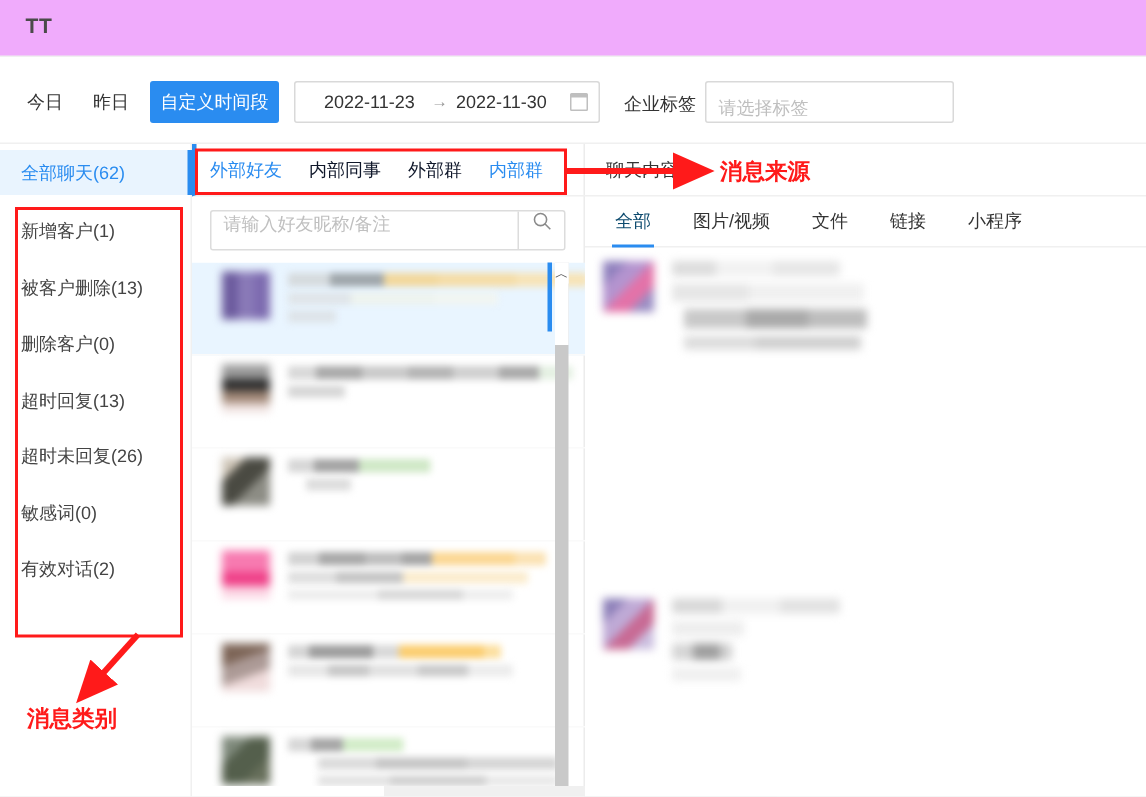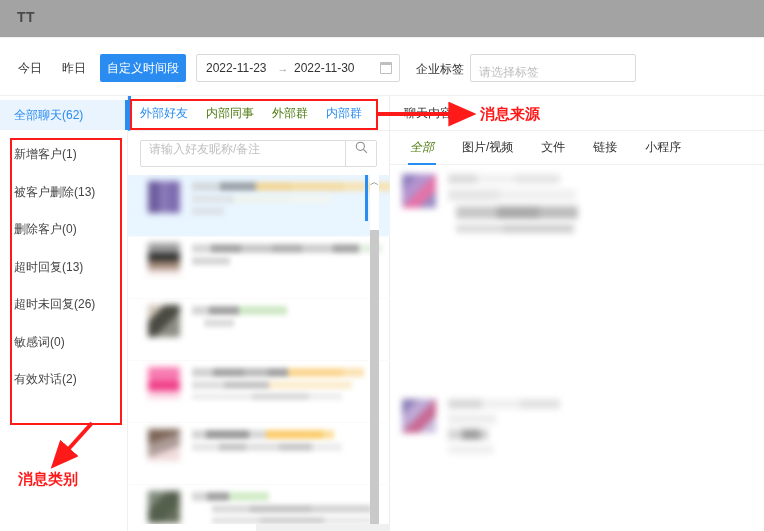--- a/index.html
+++ b/index.html
@@ -12,21 +12,21 @@
   #app {
     position: relative;
     width: 764px; height: 531px;
     background: #ffffff;
     overflow: hidden;
   }
 
   
   .titlebar {
     position: absolute; left: 0; top: 0; width: 764px; height: 38px;
-    background: #a3a3a3;
+    background: #f0abfc;
     border-bottom: 1px solid #f0f0f0;
   }
   .titlebar .title {
     position: absolute; left: 17px; top: 9px;
     font-size: 14px; font-weight: bold; color: #4a4a4a;
     letter-spacing: 0.5px;
   }
 
   
   .filterbar {
@@ -48,21 +48,21 @@
     font-size: 12px;
   }
   .daterange {
     position: absolute; left: 196px; top: 15px; width: 204px; height: 28px;
     border: 1px solid #d9d9d9; border-radius: 2px;
     background: #ffffff;
     display: flex; align-items: center;
     font-size: 12px; color: #333333;
     cursor: pointer;
   }
-  .daterange .d1 { margin-left: 9px; width: 66px; }
+  .daterange .d1 { margin-left: 19px; width: 66px; }
   .daterange .arrow { color: #999999; font-size: 11px; width: 22px; text-align: center; }
   .daterange .d2 { width: 66px; }
   .daterange .cal {
     margin-left: auto; margin-right: 7px;
     width: 12px; height: 12px;
     border: 1px solid #bfbfbf; border-top-width: 3px;
     border-radius: 1px;
   }
   .tagfilter-label {
     position: absolute; left: 416px; top: 22px;
@@ -139,21 +139,21 @@
     background: #ffffff;
     border-right: 1px solid #ececec;
   }
   .tabbar {
     position: absolute; left: 0; top: 0; width: 262px; height: 35px;
     border-bottom: 1px solid #f0f0f0;
     border-left: 3px solid #2a8cf0;
     display: flex; align-items: flex-start;
   }
   .tab {
-    font-size: 12px; color: #4d7c0f;
+    font-size: 12px; color: #0f172a;
     padding: 0 9px; height: 35px;
     display: flex; align-items: center; cursor: pointer;
   }
   .tab.active { color: #2a8cf0; }
   .tab.blue { color: #2a8cf0; }
   .searchbox {
     position: absolute; left: 12px; top: 44px; width: 237px; height: 27px;
     border: 1px solid #dcdcdc; border-radius: 2px;
     display: flex; align-items: flex-start;
   }
@@ -223,21 +223,21 @@
     position: absolute; left: 0; top: 35px; width: 374px; height: 34px;
     display: flex; align-items: center;
     border-bottom: 1px solid #f0f0f0;
   }
   .rtab {
     font-size: 12px; color: #333333; cursor: pointer;
     height: 34px; display: flex; align-items: center;
     position: relative; padding: 0 6px; margin-left: 16px;
   }
   .rtab:first-child { margin-left: 14px; }
-  .rtab.active { color: #4d7c0f; font-style: italic; }
+  .rtab.active { color: #0c4a6e; }
   .rtab.active::after {
     content: ""; position: absolute; left: 4px; right: 4px; bottom: 0;
     height: 2px; background: #2a8cf0;
   }
   .msg {
     position: absolute;
     display: flex;
   }
   .msg-av {
     width: 34px; height: 34px; flex: 0 0 34px;

